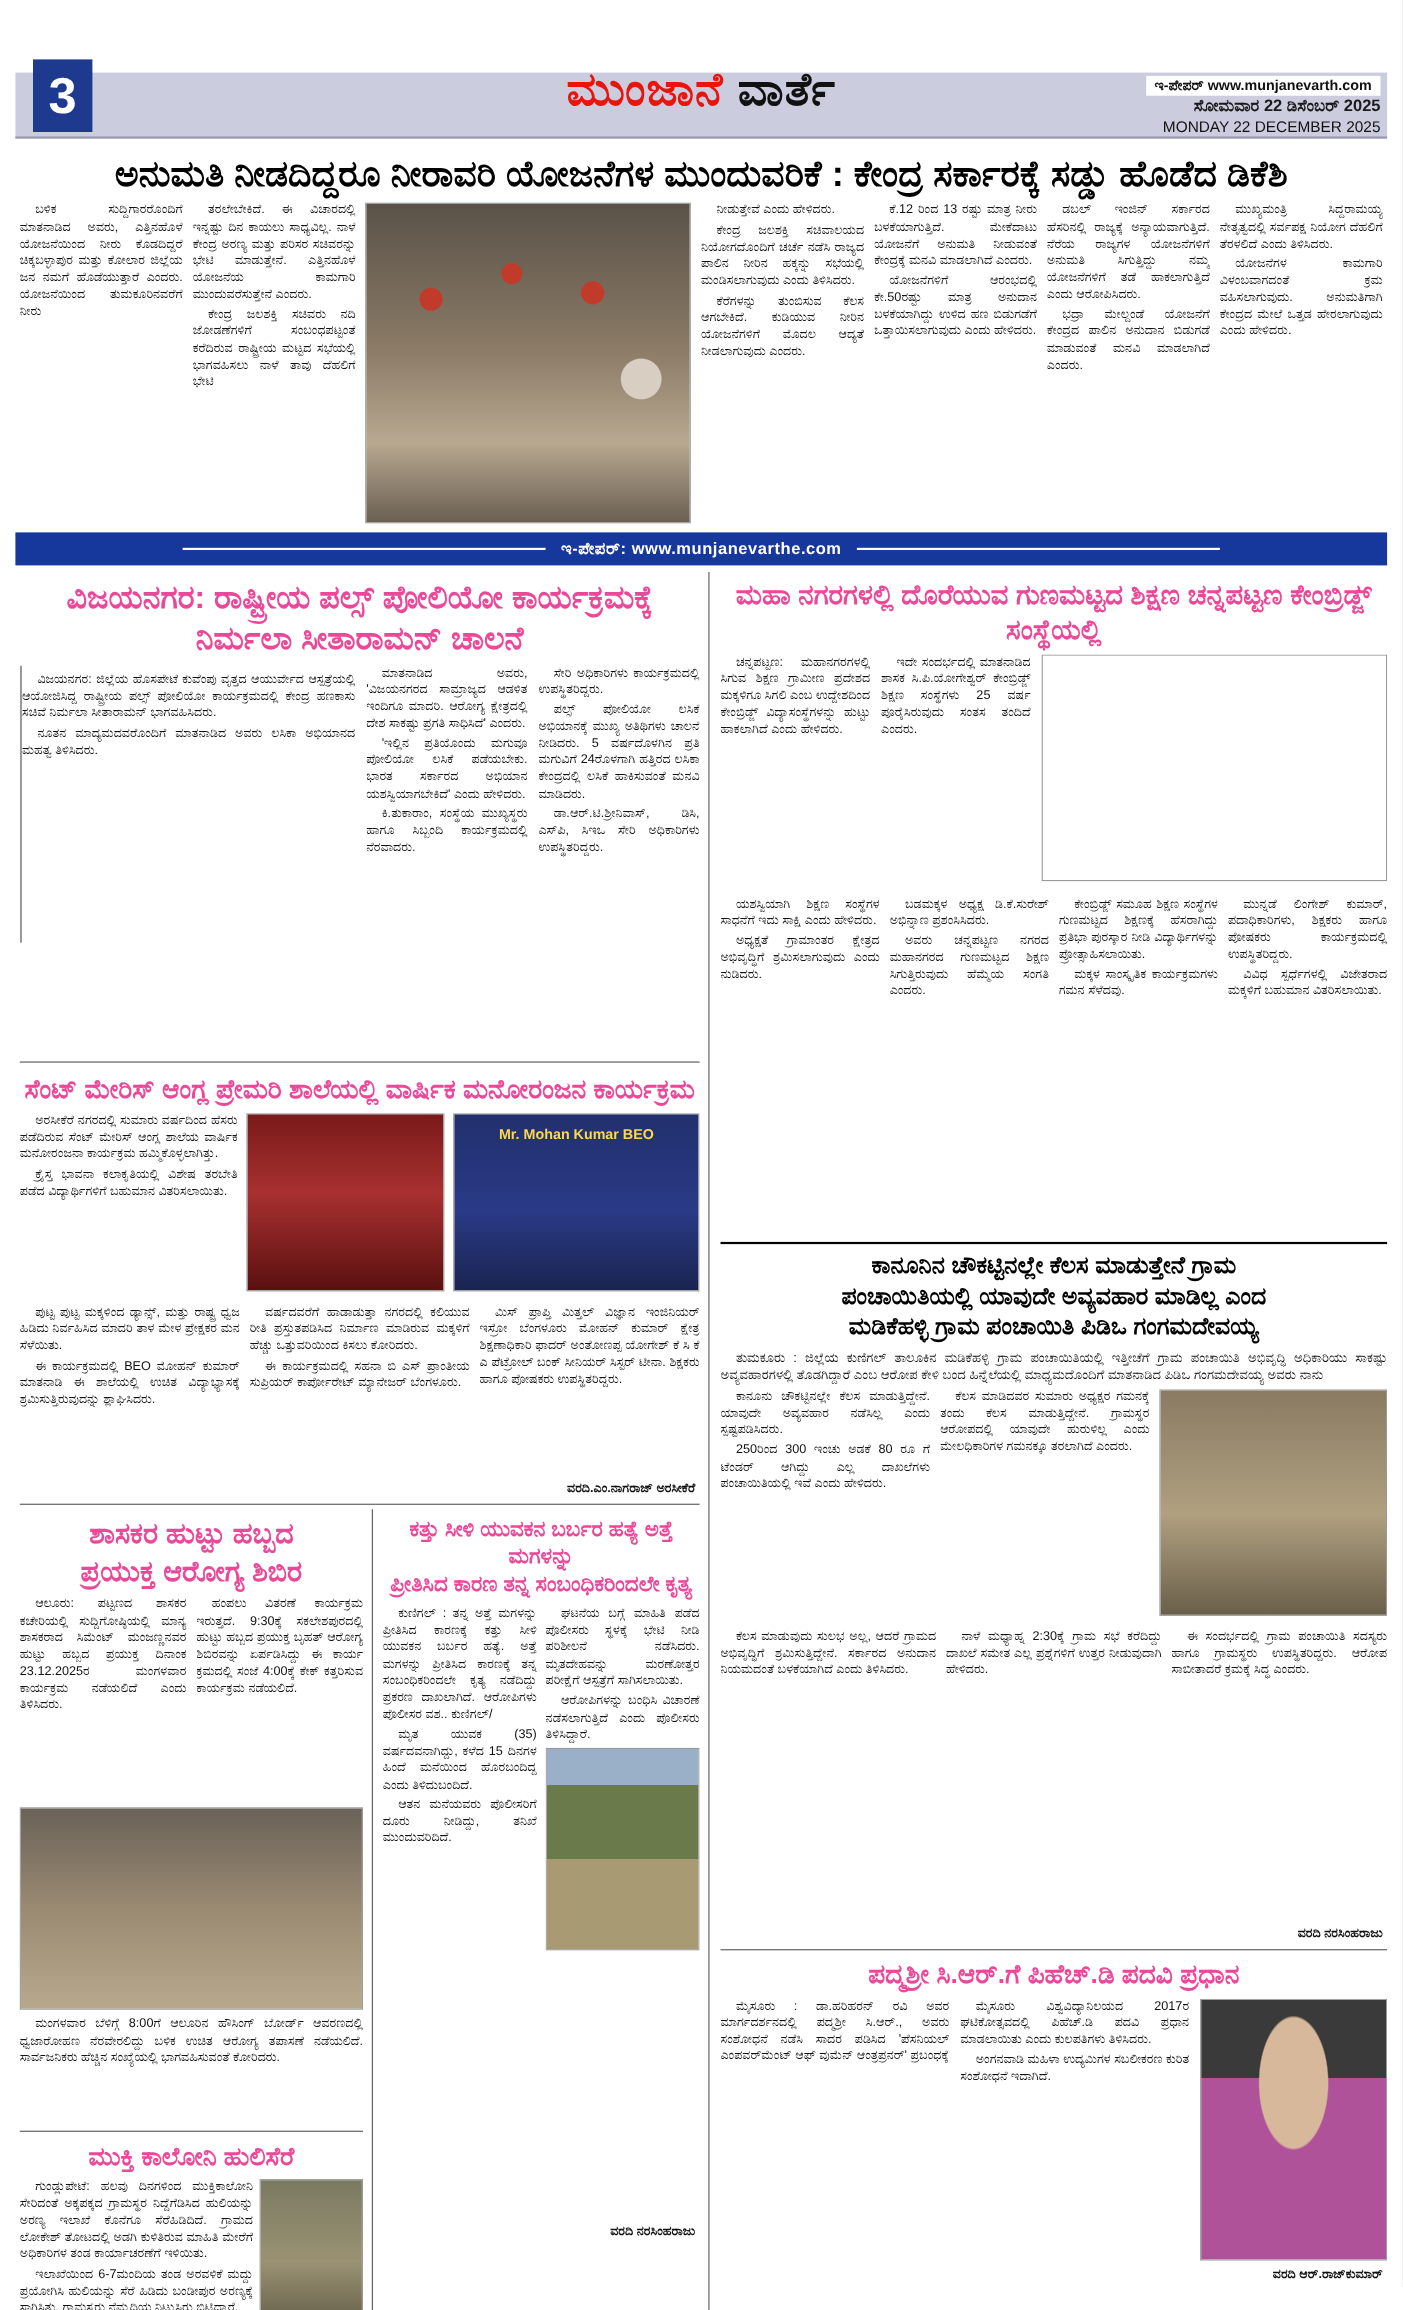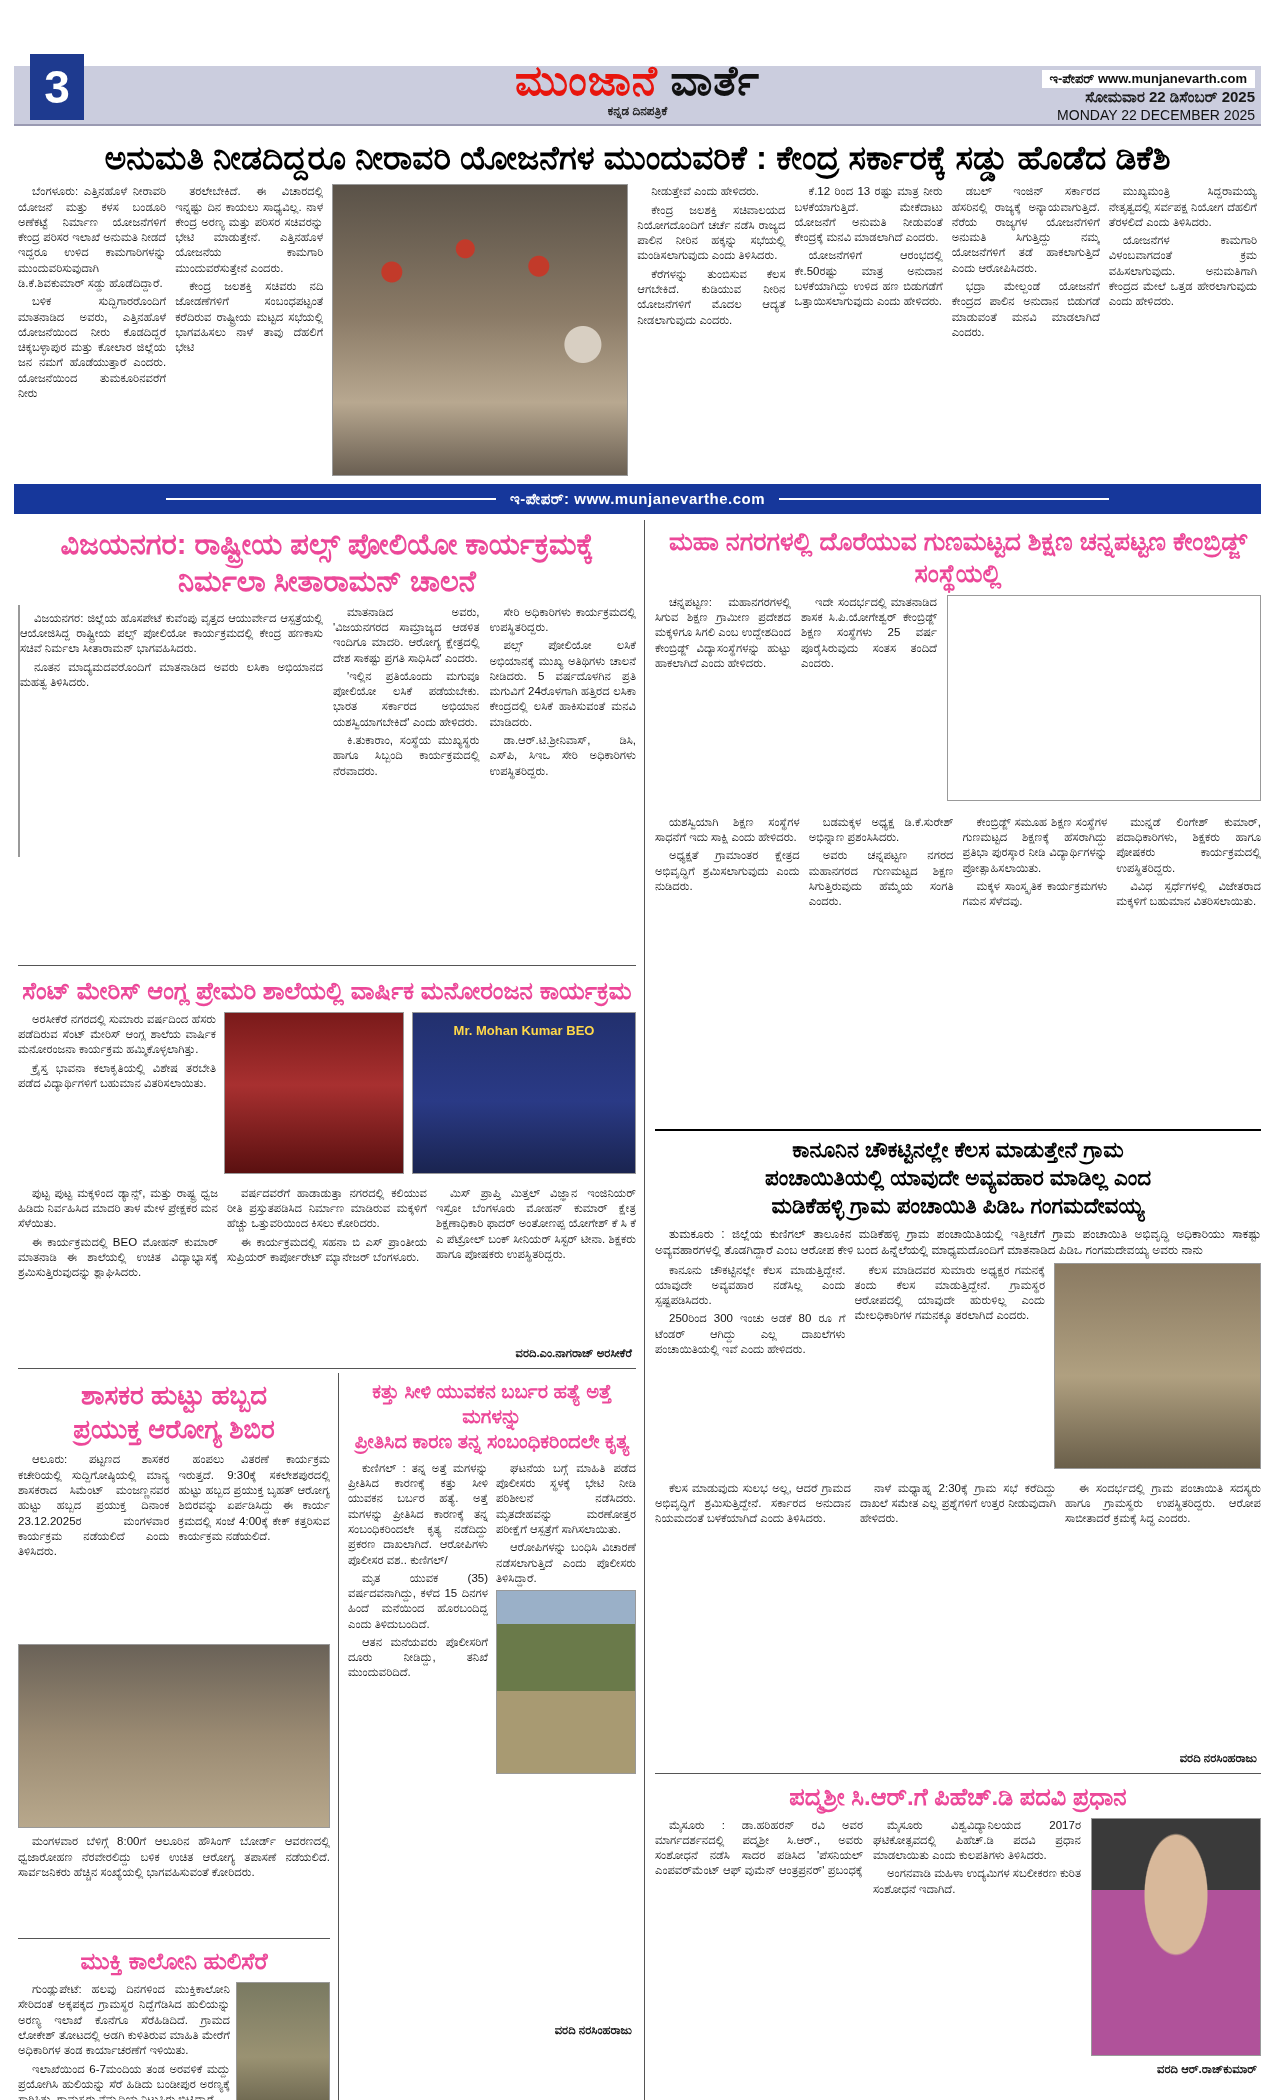--- a/index.html
+++ b/index.html
@@ -99,34 +99,32 @@
 </style>
 </head>
 <body>
 
 <div class="page">
 
   <div class="masthead">
     <div class="pagenum">3</div>
     <div class="mast-center">
       <div class="mast-title"><span class="red">ಮುಂಜಾನೆ</span> <span class="blk">ವಾರ್ತೆ</span></div>
-      <div class="mast-tag">ಕನ್ನಡ ದಿನಪತ್ರಿಕೆ</div>
     </div>
     <div class="mast-right">
       <div class="mast-epaper">ಇ-ಪೇಪರ್  www.munjanevarth.com</div>
       <div class="mast-date-kn">ಸೋಮವಾರ 22 ಡಿಸೆಂಬರ್ 2025</div>
       <div class="mast-date-en">MONDAY 22 DECEMBER 2025</div>
     </div>
   </div>
 
   <div class="headline1">ಅನುಮತಿ ನೀಡದಿದ್ದರೂ ನೀರಾವರಿ ಯೋಜನೆಗಳ ಮುಂದುವರಿಕೆ : ಕೇಂದ್ರ ಸರ್ಕಾರಕ್ಕೆ ಸಡ್ಡು ಹೊಡೆದ ಡಿಕೆಶಿ</div>
 
   <div class="a1row">
     <div class="tcol">
-        <p class="p">ಬೆಂಗಳೂರು: ಎತ್ತಿನಹೊಳೆ ನೀರಾವರಿ ಯೋಜನೆ ಮತ್ತು ಕಳಸ ಬಂಡೂರಿ ಅಣೆಕಟ್ಟೆ ನಿರ್ಮಾಣ ಯೋಜನೆಗಳಿಗೆ ಕೇಂದ್ರ ಪರಿಸರ ಇಲಾಖೆ ಅನುಮತಿ ನೀಡದೆ ಇದ್ದರೂ ಉಳಿದ ಕಾಮಗಾರಿಗಳನ್ನು ಮುಂದುವರಿಸುವುದಾಗಿ ಡಿ.ಕೆ.ಶಿವಕುಮಾರ್ ಸಡ್ಡು ಹೊಡೆದಿದ್ದಾರೆ.</p>
         <p class="p">ಬಳಿಕ ಸುದ್ದಿಗಾರರೊಂದಿಗೆ ಮಾತನಾಡಿದ ಅವರು, ಎತ್ತಿನಹೊಳೆ ಯೋಜನೆಯಿಂದ ನೀರು ಕೊಡದಿದ್ದರೆ ಚಿಕ್ಕಬಳ್ಳಾಪುರ ಮತ್ತು ಕೋಲಾರ ಜಿಲ್ಲೆಯ ಜನ ನಮಗೆ ಹೊಡೆಯುತ್ತಾರೆ ಎಂದರು. ಯೋಜನೆಯಿಂದ ತುಮಕೂರಿನವರೆಗೆ ನೀರು</p>
       </div>
     <div class="tcol">
         <p class="p">ತರಲೇಬೇಕಿದೆ. ಈ ವಿಚಾರದಲ್ಲಿ ಇನ್ನಷ್ಟು ದಿನ ಕಾಯಲು ಸಾಧ್ಯವಿಲ್ಲ. ನಾಳೆ ಕೇಂದ್ರ ಅರಣ್ಯ ಮತ್ತು ಪರಿಸರ ಸಚಿವರನ್ನು ಭೇಟಿ ಮಾಡುತ್ತೇನೆ. ಎತ್ತಿನಹೊಳೆ ಯೋಜನೆಯ ಕಾಮಗಾರಿ ಮುಂದುವರೆಸುತ್ತೇನೆ ಎಂದರು.</p>
         <p class="p">ಕೇಂದ್ರ ಜಲಶಕ್ತಿ ಸಚಿವರು ನದಿ ಜೋಡಣೆಗಳಿಗೆ ಸಂಬಂಧಪಟ್ಟಂತೆ ಕರೆದಿರುವ ರಾಷ್ಟ್ರೀಯ ಮಟ್ಟದ ಸಭೆಯಲ್ಲಿ ಭಾಗವಹಿಸಲು ನಾಳೆ ತಾವು ದೆಹಲಿಗೆ ಭೇಟಿ</p>
       </div>
     <div class="a1photo">
       <div class="photo ph-a1" style="height:290px;"></div>
     </div>
     <div class="tcol">

